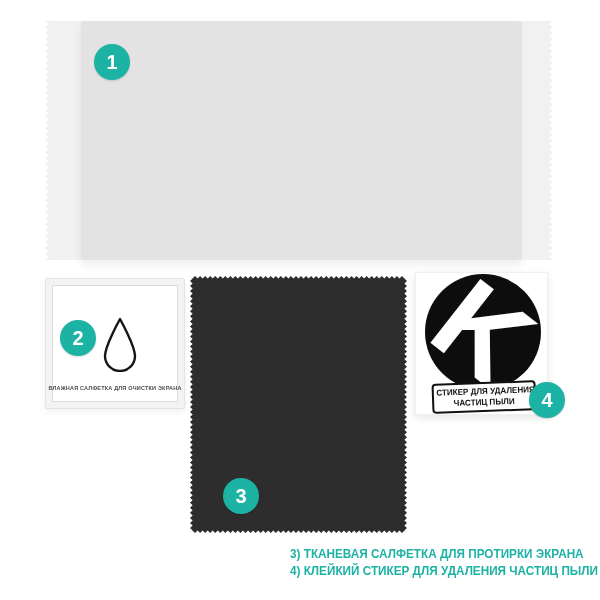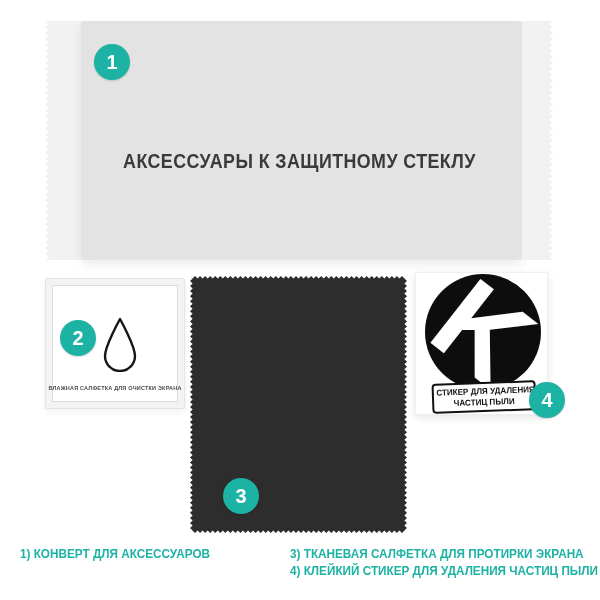--- a/index.html
+++ b/index.html
@@ -60,23 +60,20 @@
 
   <div class="abs envelope">
     <svg class="env-strip" style="left:0;width:36px;" viewBox="0 0 36 239" preserveAspectRatio="none">
       <polygon fill="#f1f1f1" points="36,0 36,239 0.0,239.0 4.0,236.0 0.0,233.0 4.0,230.0 0.0,227.1 4.0,224.1 0.0,221.1 4.0,218.1 0.0,215.1 4.0,212.1 0.0,209.1 4.0,206.1 0.0,203.2 4.0,200.2 0.0,197.2 4.0,194.2 0.0,191.2 4.0,188.2 0.0,185.2 4.0,182.2 0.0,179.3 4.0,176.3 0.0,173.3 4.0,170.3 0.0,167.3 4.0,164.3 0.0,161.3 4.0,158.3 0.0,155.4 4.0,152.4 0.0,149.4 4.0,146.4 0.0,143.4 4.0,140.4 0.0,137.4 4.0,134.4 0.0,131.4 4.0,128.5 0.0,125.5 4.0,122.5 0.0,119.5 4.0,116.5 0.0,113.5 4.0,110.5 0.0,107.5 4.0,104.6 0.0,101.6 4.0,98.6 0.0,95.6 4.0,92.6 0.0,89.6 4.0,86.6 0.0,83.7 4.0,80.7 0.0,77.7 4.0,74.7 0.0,71.7 4.0,68.7 0.0,65.7 4.0,62.7 0.0,59.8 4.0,56.8 0.0,53.8 4.0,50.8 0.0,47.8 4.0,44.8 0.0,41.8 4.0,38.8 0.0,35.8 4.0,32.9 0.0,29.9 4.0,26.9 0.0,23.9 4.0,20.9 0.0,17.9 4.0,14.9 0.0,12.0 4.0,9.0 0.0,6.0 4.0,3.0 0.0,0.0"></polygon>
     </svg>
     <div class="env-body"></div>
     <svg class="env-strip" style="right:0;width:31px;" viewBox="0 0 31 239" preserveAspectRatio="none">
       <polygon fill="#f1f1f1" points="0,0 31.0,0.0 27.0,3.0 31.0,6.0 27.0,9.0 31.0,12.0 27.0,14.9 31.0,17.9 27.0,20.9 31.0,23.9 27.0,26.9 31.0,29.9 27.0,32.9 31.0,35.9 27.0,38.8 31.0,41.8 27.0,44.8 31.0,47.8 27.0,50.8 31.0,53.8 27.0,56.8 31.0,59.8 27.0,62.7 31.0,65.7 27.0,68.7 31.0,71.7 27.0,74.7 31.0,77.7 27.0,80.7 31.0,83.6 27.0,86.6 31.0,89.6 27.0,92.6 31.0,95.6 27.0,98.6 31.0,101.6 27.0,104.6 31.0,107.5 27.0,110.5 31.0,113.5 27.0,116.5 31.0,119.5 27.0,122.5 31.0,125.5 27.0,128.5 31.0,131.5 27.0,134.4 31.0,137.4 27.0,140.4 31.0,143.4 27.0,146.4 31.0,149.4 27.0,152.4 31.0,155.3 27.0,158.3 31.0,161.3 27.0,164.3 31.0,167.3 27.0,170.3 31.0,173.3 27.0,176.3 31.0,179.3 27.0,182.2 31.0,185.2 27.0,188.2 31.0,191.2 27.0,194.2 31.0,197.2 27.0,200.2 31.0,203.2 27.0,206.1 31.0,209.1 27.0,212.1 31.0,215.1 27.0,218.1 31.0,221.1 27.0,224.1 31.0,227.0 27.0,230.0 31.0,233.0 27.0,236.0 31.0,239.0 0,239"></polygon>
     </svg>
     <div class="badge" style="left:49px;top:23px;">1</div>
-    <div class="env-title-wrap">
-      <span class="env-title">АКСЕССУАРЫ К ЗАЩИТНОМУ СТЕКЛУ</span>
-    </div>
   </div>
 
   <div class="abs packet">
     <div class="packet-inner"></div>
     <svg class="droplet" width="40" height="56" viewBox="0 0 40 56">
       <path d="M20 3 C20 3 5 30 5 40 a15 15 0 0 0 30 0 C35 30 20 3 20 3 Z" fill="none" stroke="#161616" stroke-width="2.4" stroke-linejoin="round"></path>
     </svg>
     <div class="packet-caption">ВЛАЖНАЯ САЛФЕТКА ДЛЯ ОЧИСТКИ ЭКРАНА</div>
     <div class="badge" style="left:14px;top:41px;">2</div>
   </div>
@@ -92,22 +89,20 @@
     <div class="k-circle"></div>
     <span class="k-letter">K</span>
     <div class="sticker-label">
       <div>СТИКЕР ДЛЯ УДАЛЕНИЯ</div>
       <div>ЧАСТИЦ ПЫЛИ</div>
     </div>
   </div>
   <div class="badge" style="left:529px;top:382px;">4</div>
 
   <div class="legend-col c1">
-    <div class="legend-line">
-      <span>1) КОНВЕРТ ДЛЯ АКСЕССУАРОВ</span></div>
   </div>
   <div class="legend-col c2">
     <div class="legend-line">
       <span>3) ТКАНЕВАЯ САЛФЕТКА ДЛЯ ПРОТИРКИ ЭКРАНА</span></div>
     <div class="legend-line">
       <span>4) КЛЕЙКИЙ СТИКЕР ДЛЯ УДАЛЕНИЯ ЧАСТИЦ ПЫЛИ</span></div>
   </div>
 
 </div>
 

